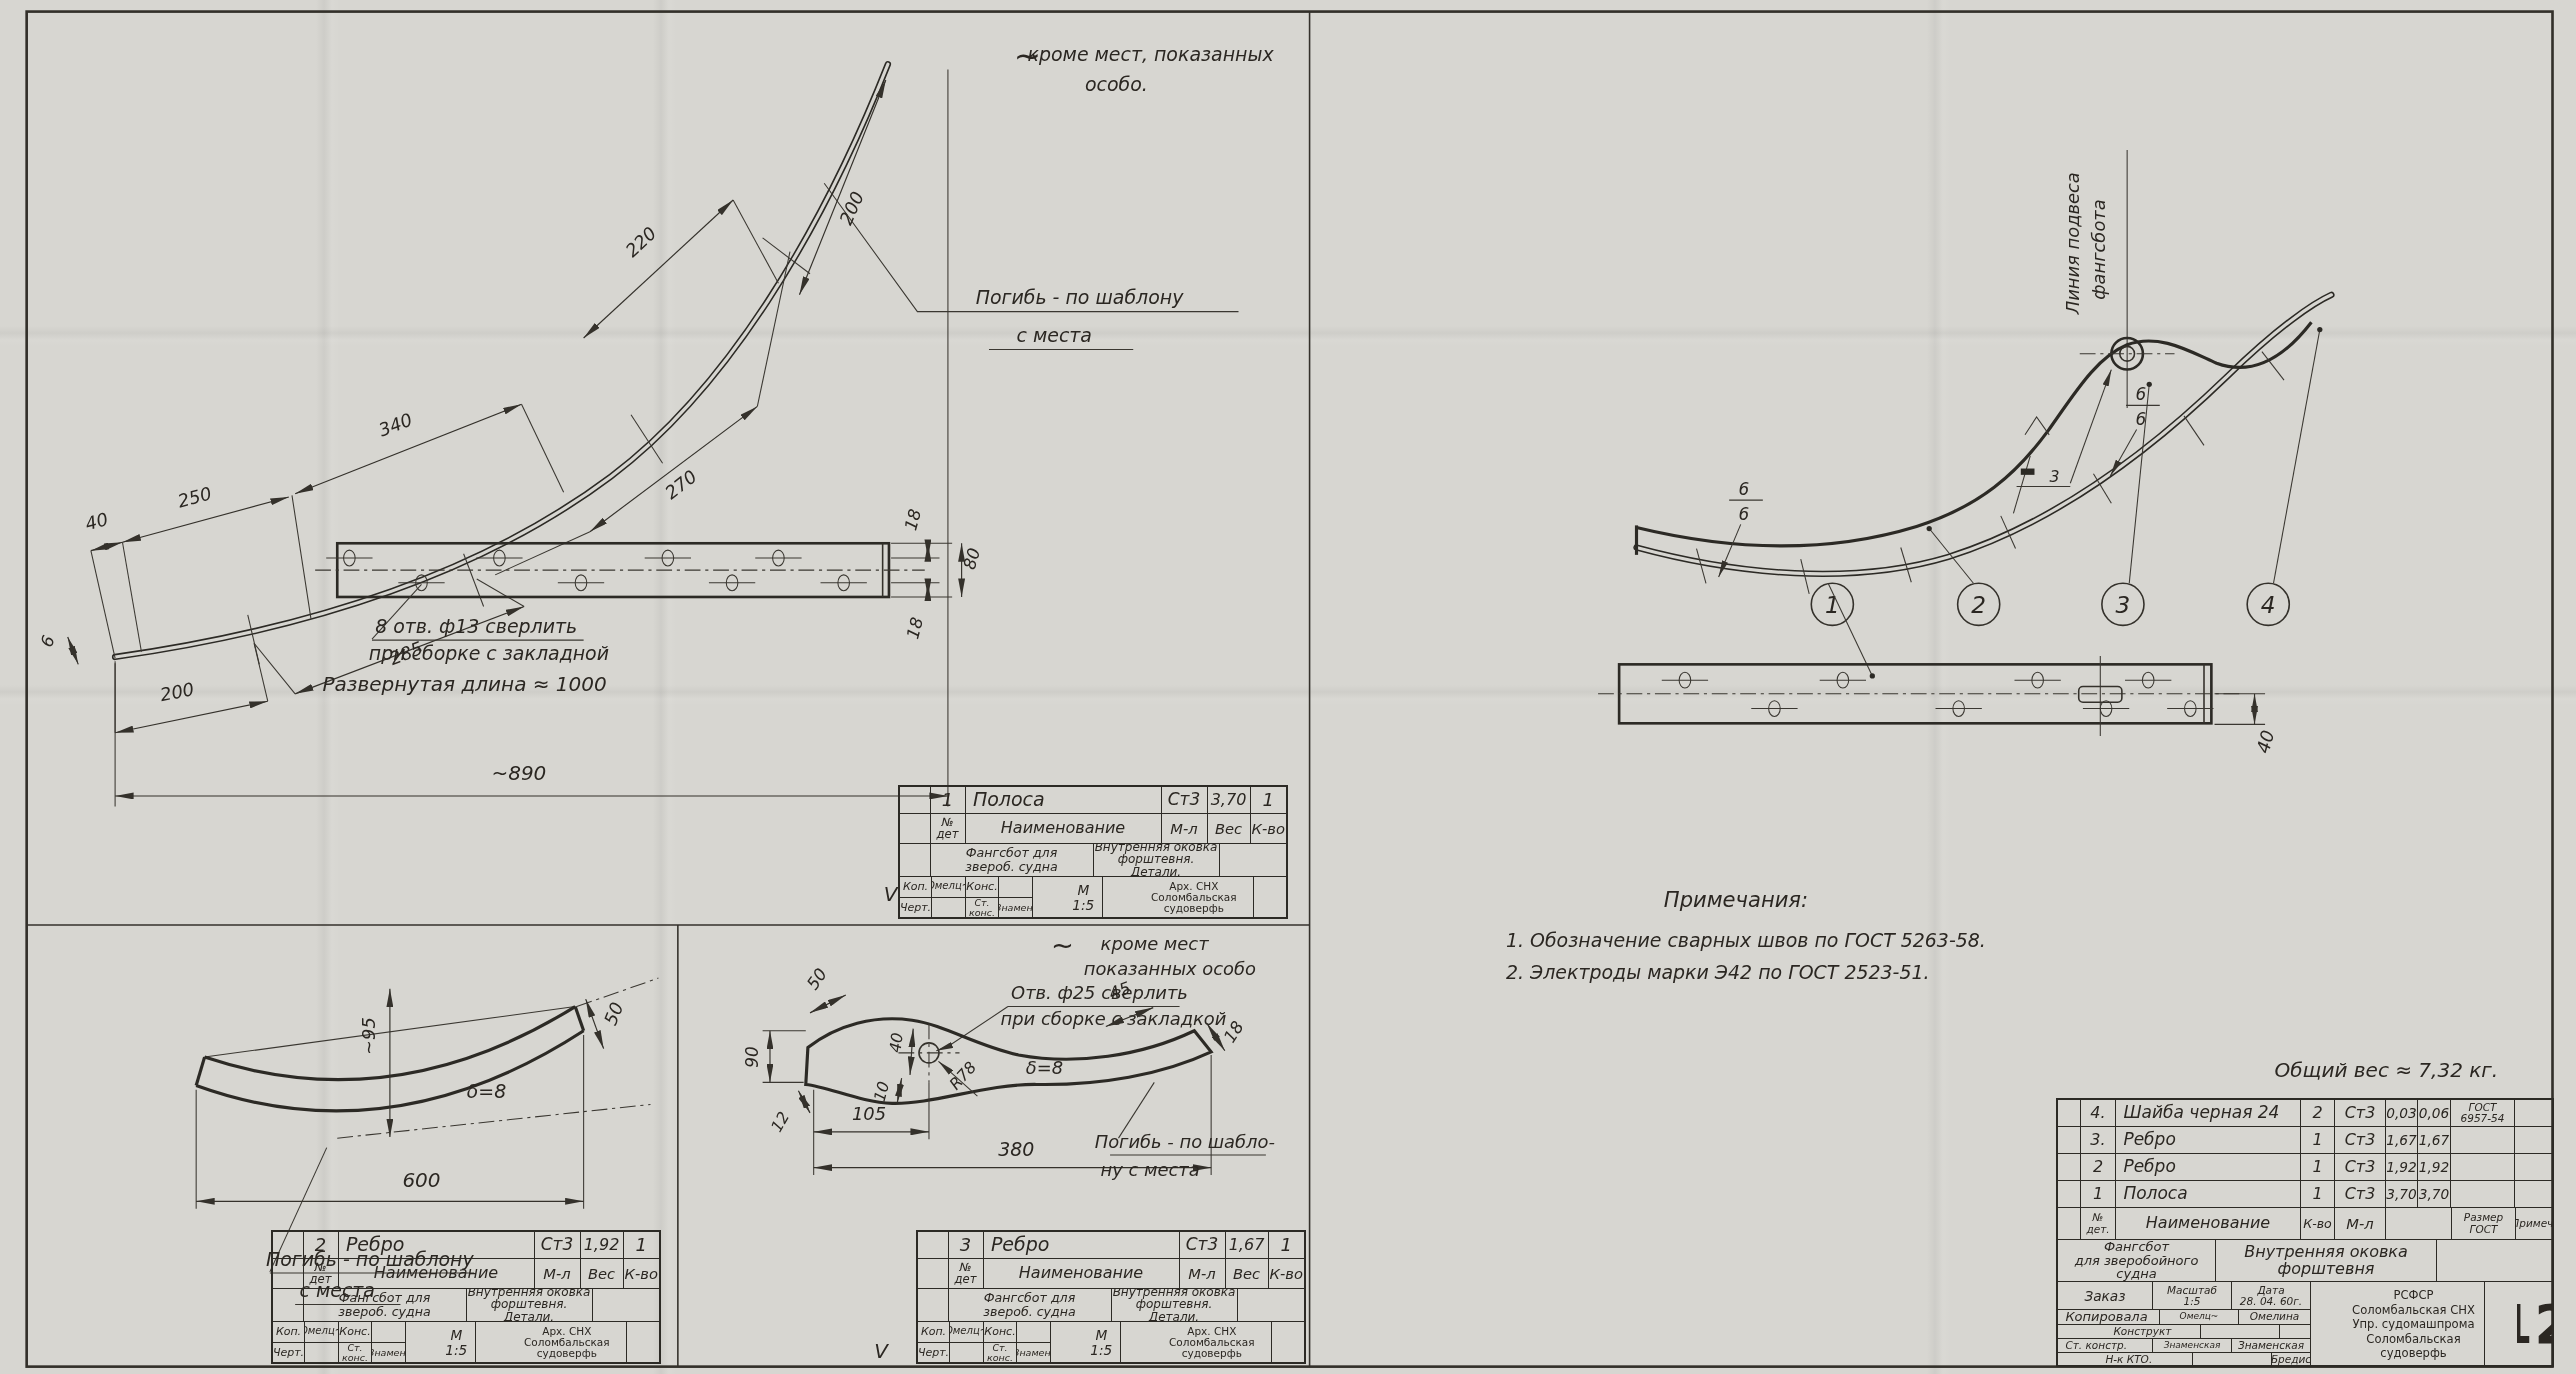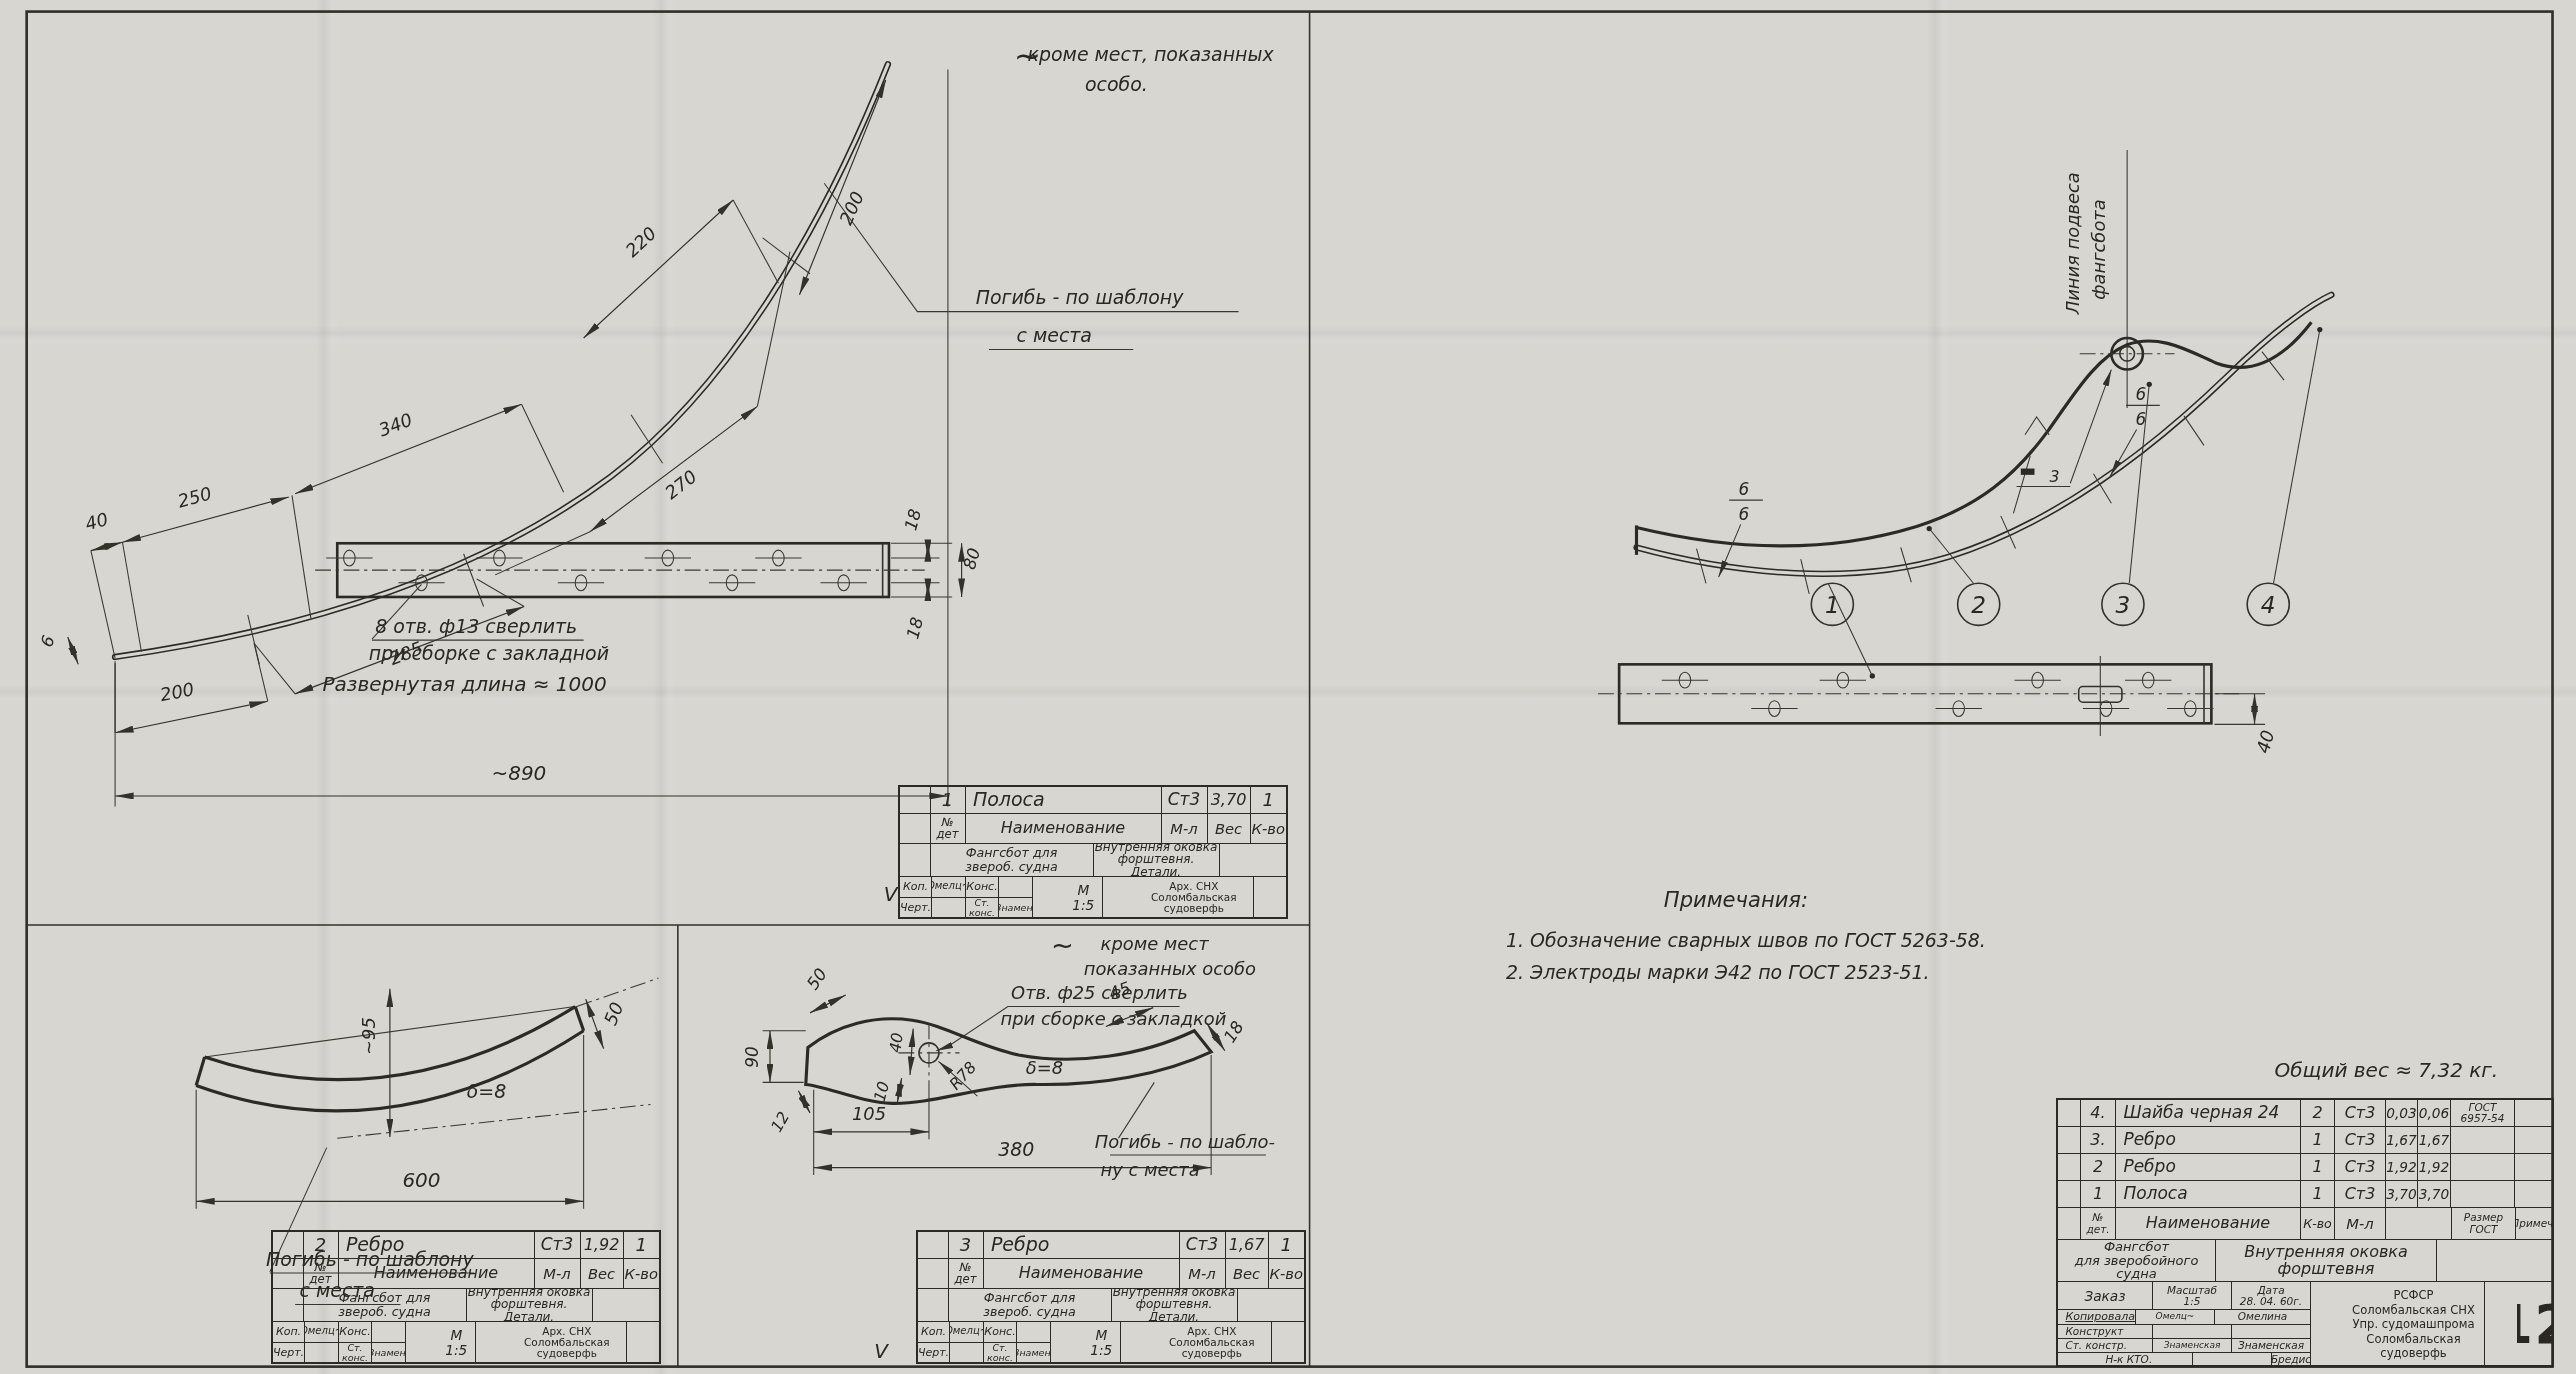--- a/index.html
+++ b/index.html
@@ -610,25 +610,25 @@
           <div class="c" style="width:79px;font-size:10.5px;">
               <span>Масштаб</span>
               <span>1:5</span>
             </div>
           <div class="c endc" style="flex:1;font-size:10.5px;">
               <span>Дата</span>
               <span>28. 04. 60г.</span>
             </div>
         </div>
         <div class="sub topsub" style="height:14.2px;">
-          <div class="c lft" style="width:78px;font-size:11px;text-decoration:underline;">Копировала</div>
+          <div class="c lft" style="width:102px;font-size:13px;">Копировала</div>
           <div class="c" style="width:79px;font-size:9px;">Омелц~</div>
           <div class="c endc" style="flex:1;font-size:10.5px;">Омелина</div>
         </div>
-        <div class="sub topsub" style="height:14.2px;">
+        <div class="sub topsub" style="height:14.2px;padding-left:48px;">
           <div class="c lft" style="width:95px;font-size:10.5px;">Конструкт</div>
           <div class="c" style="width:79px;"></div>
           <div class="c endc" style="flex:1;"></div>
         </div>
         <div class="sub topsub" style="height:14.2px;">
           <div class="c lft" style="width:95px;font-size:10.5px;">Ст. констр.</div>
           <div class="c" style="width:79px;font-size:9px;">Знаменская</div>
           <div class="c endc" style="flex:1;font-size:10.5px;">Знаменская</div>
         </div>
         <div class="sub" style="flex:1;margin-left:40px;">

